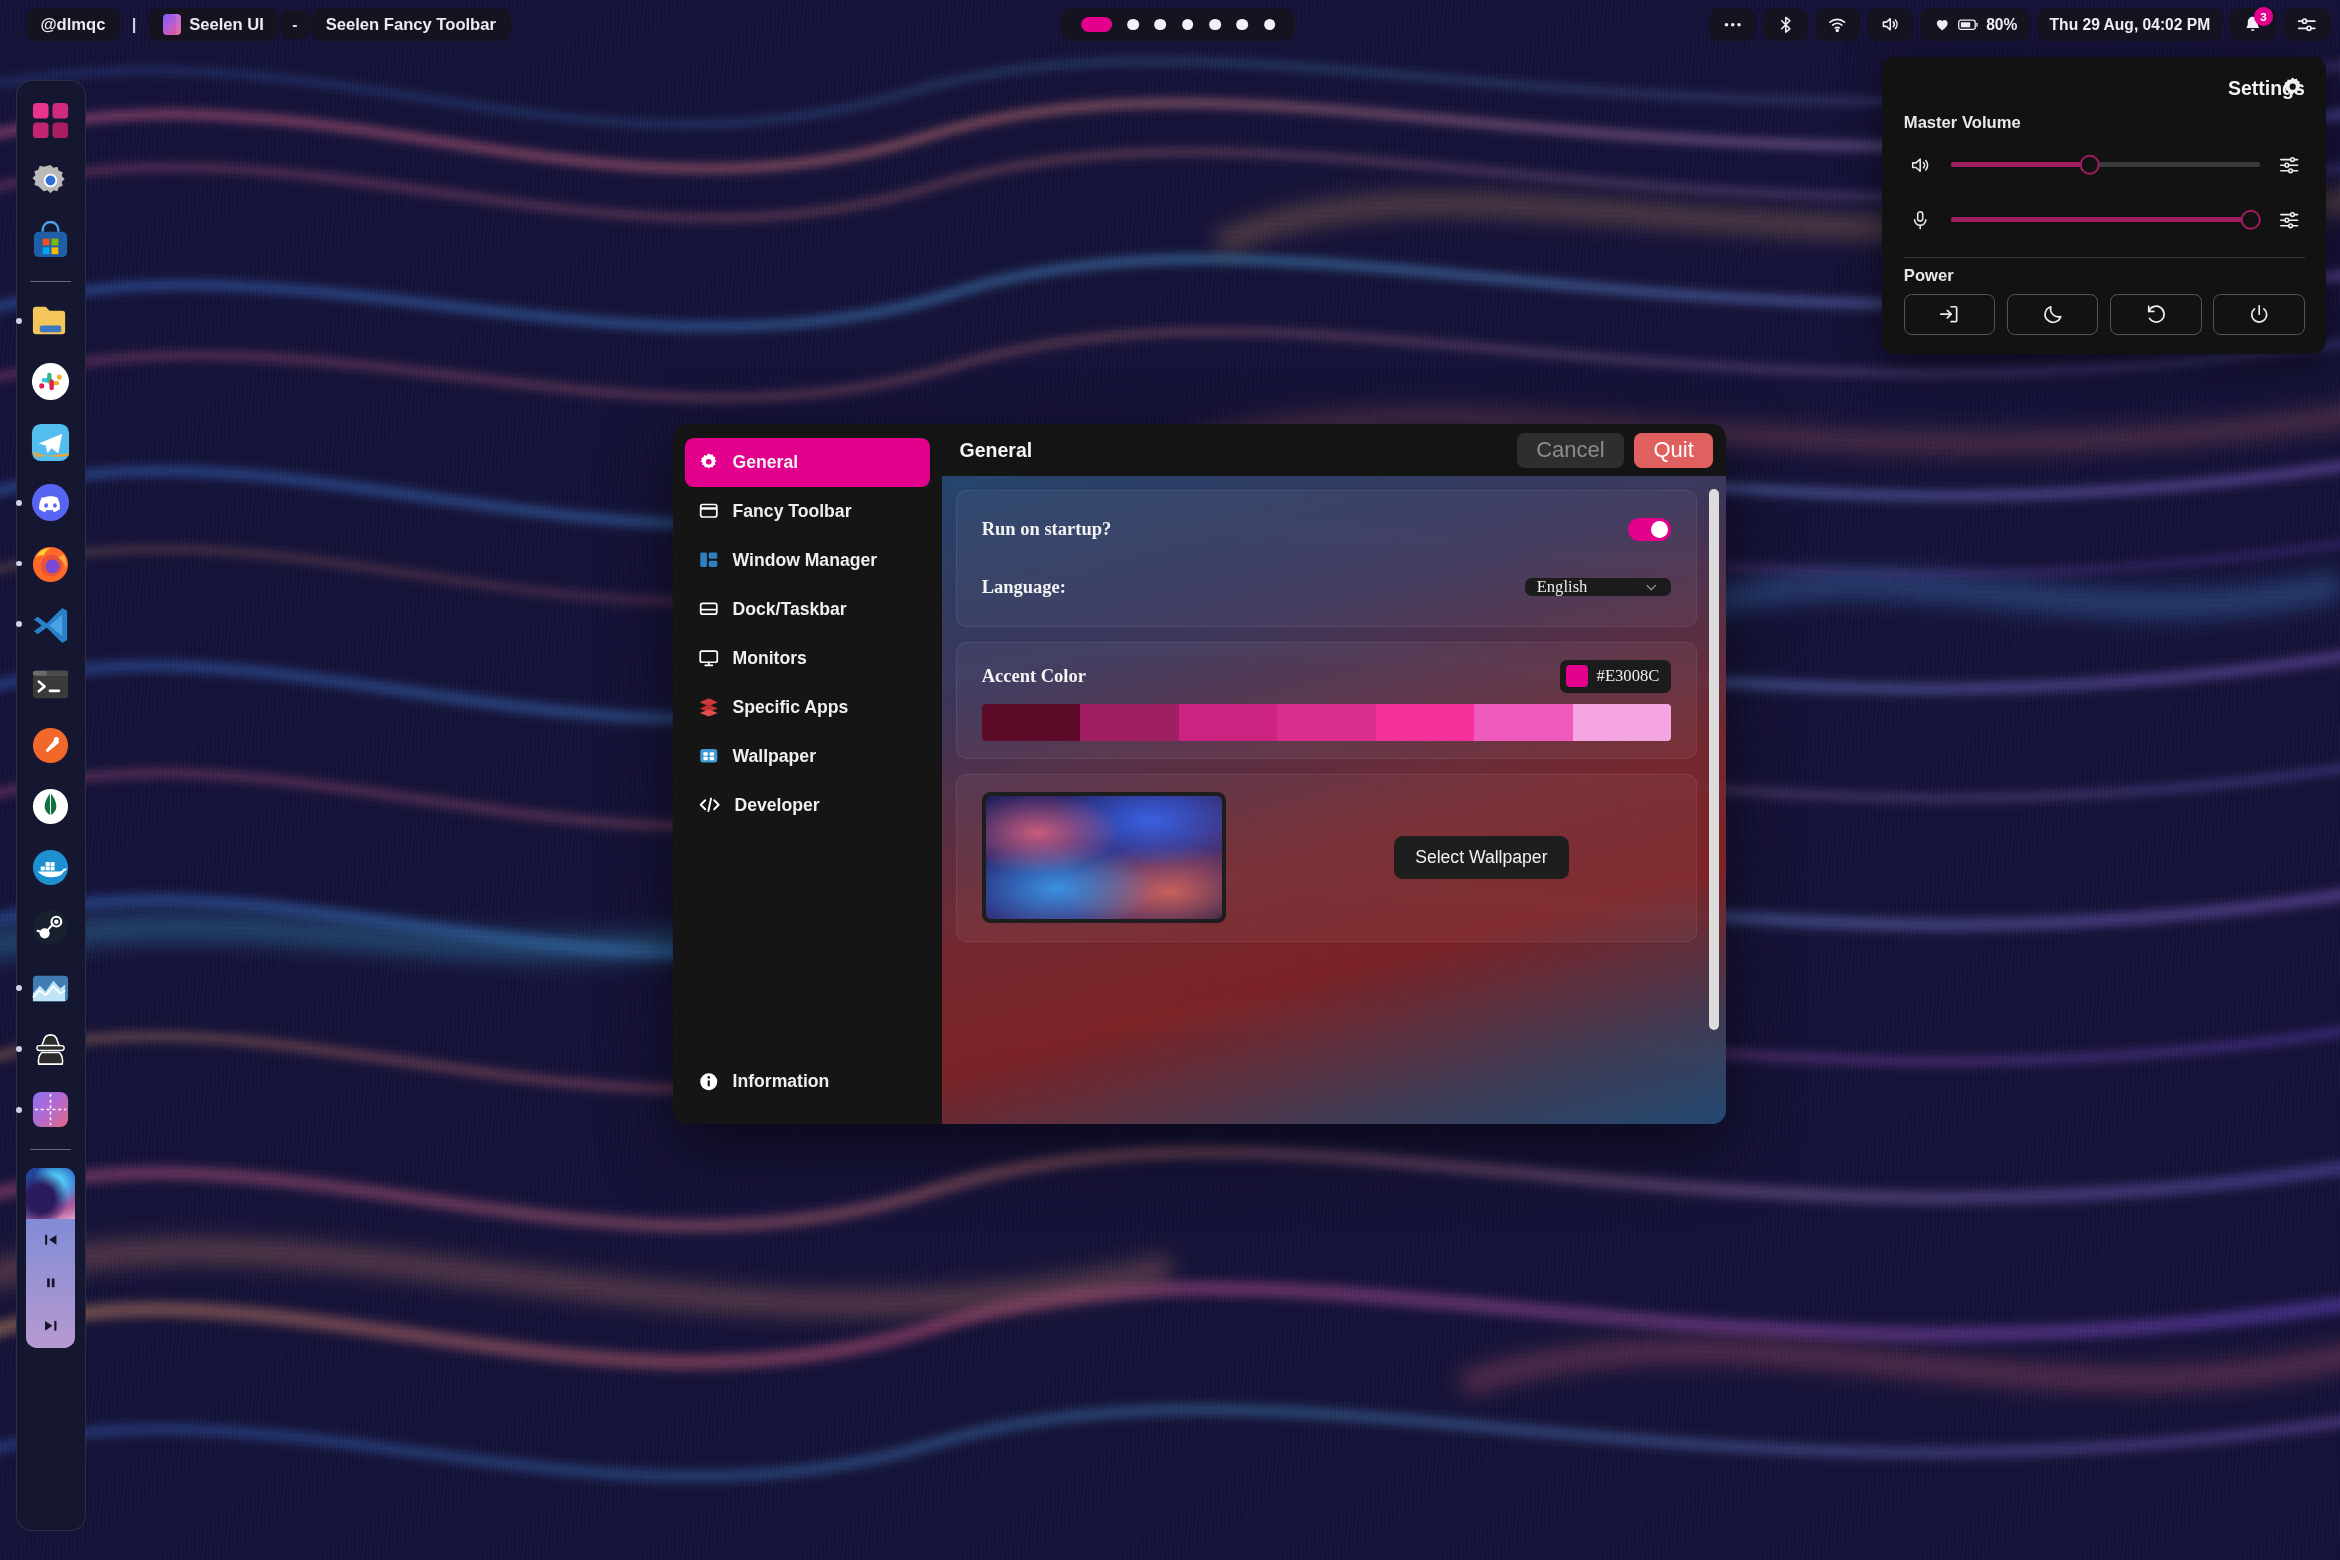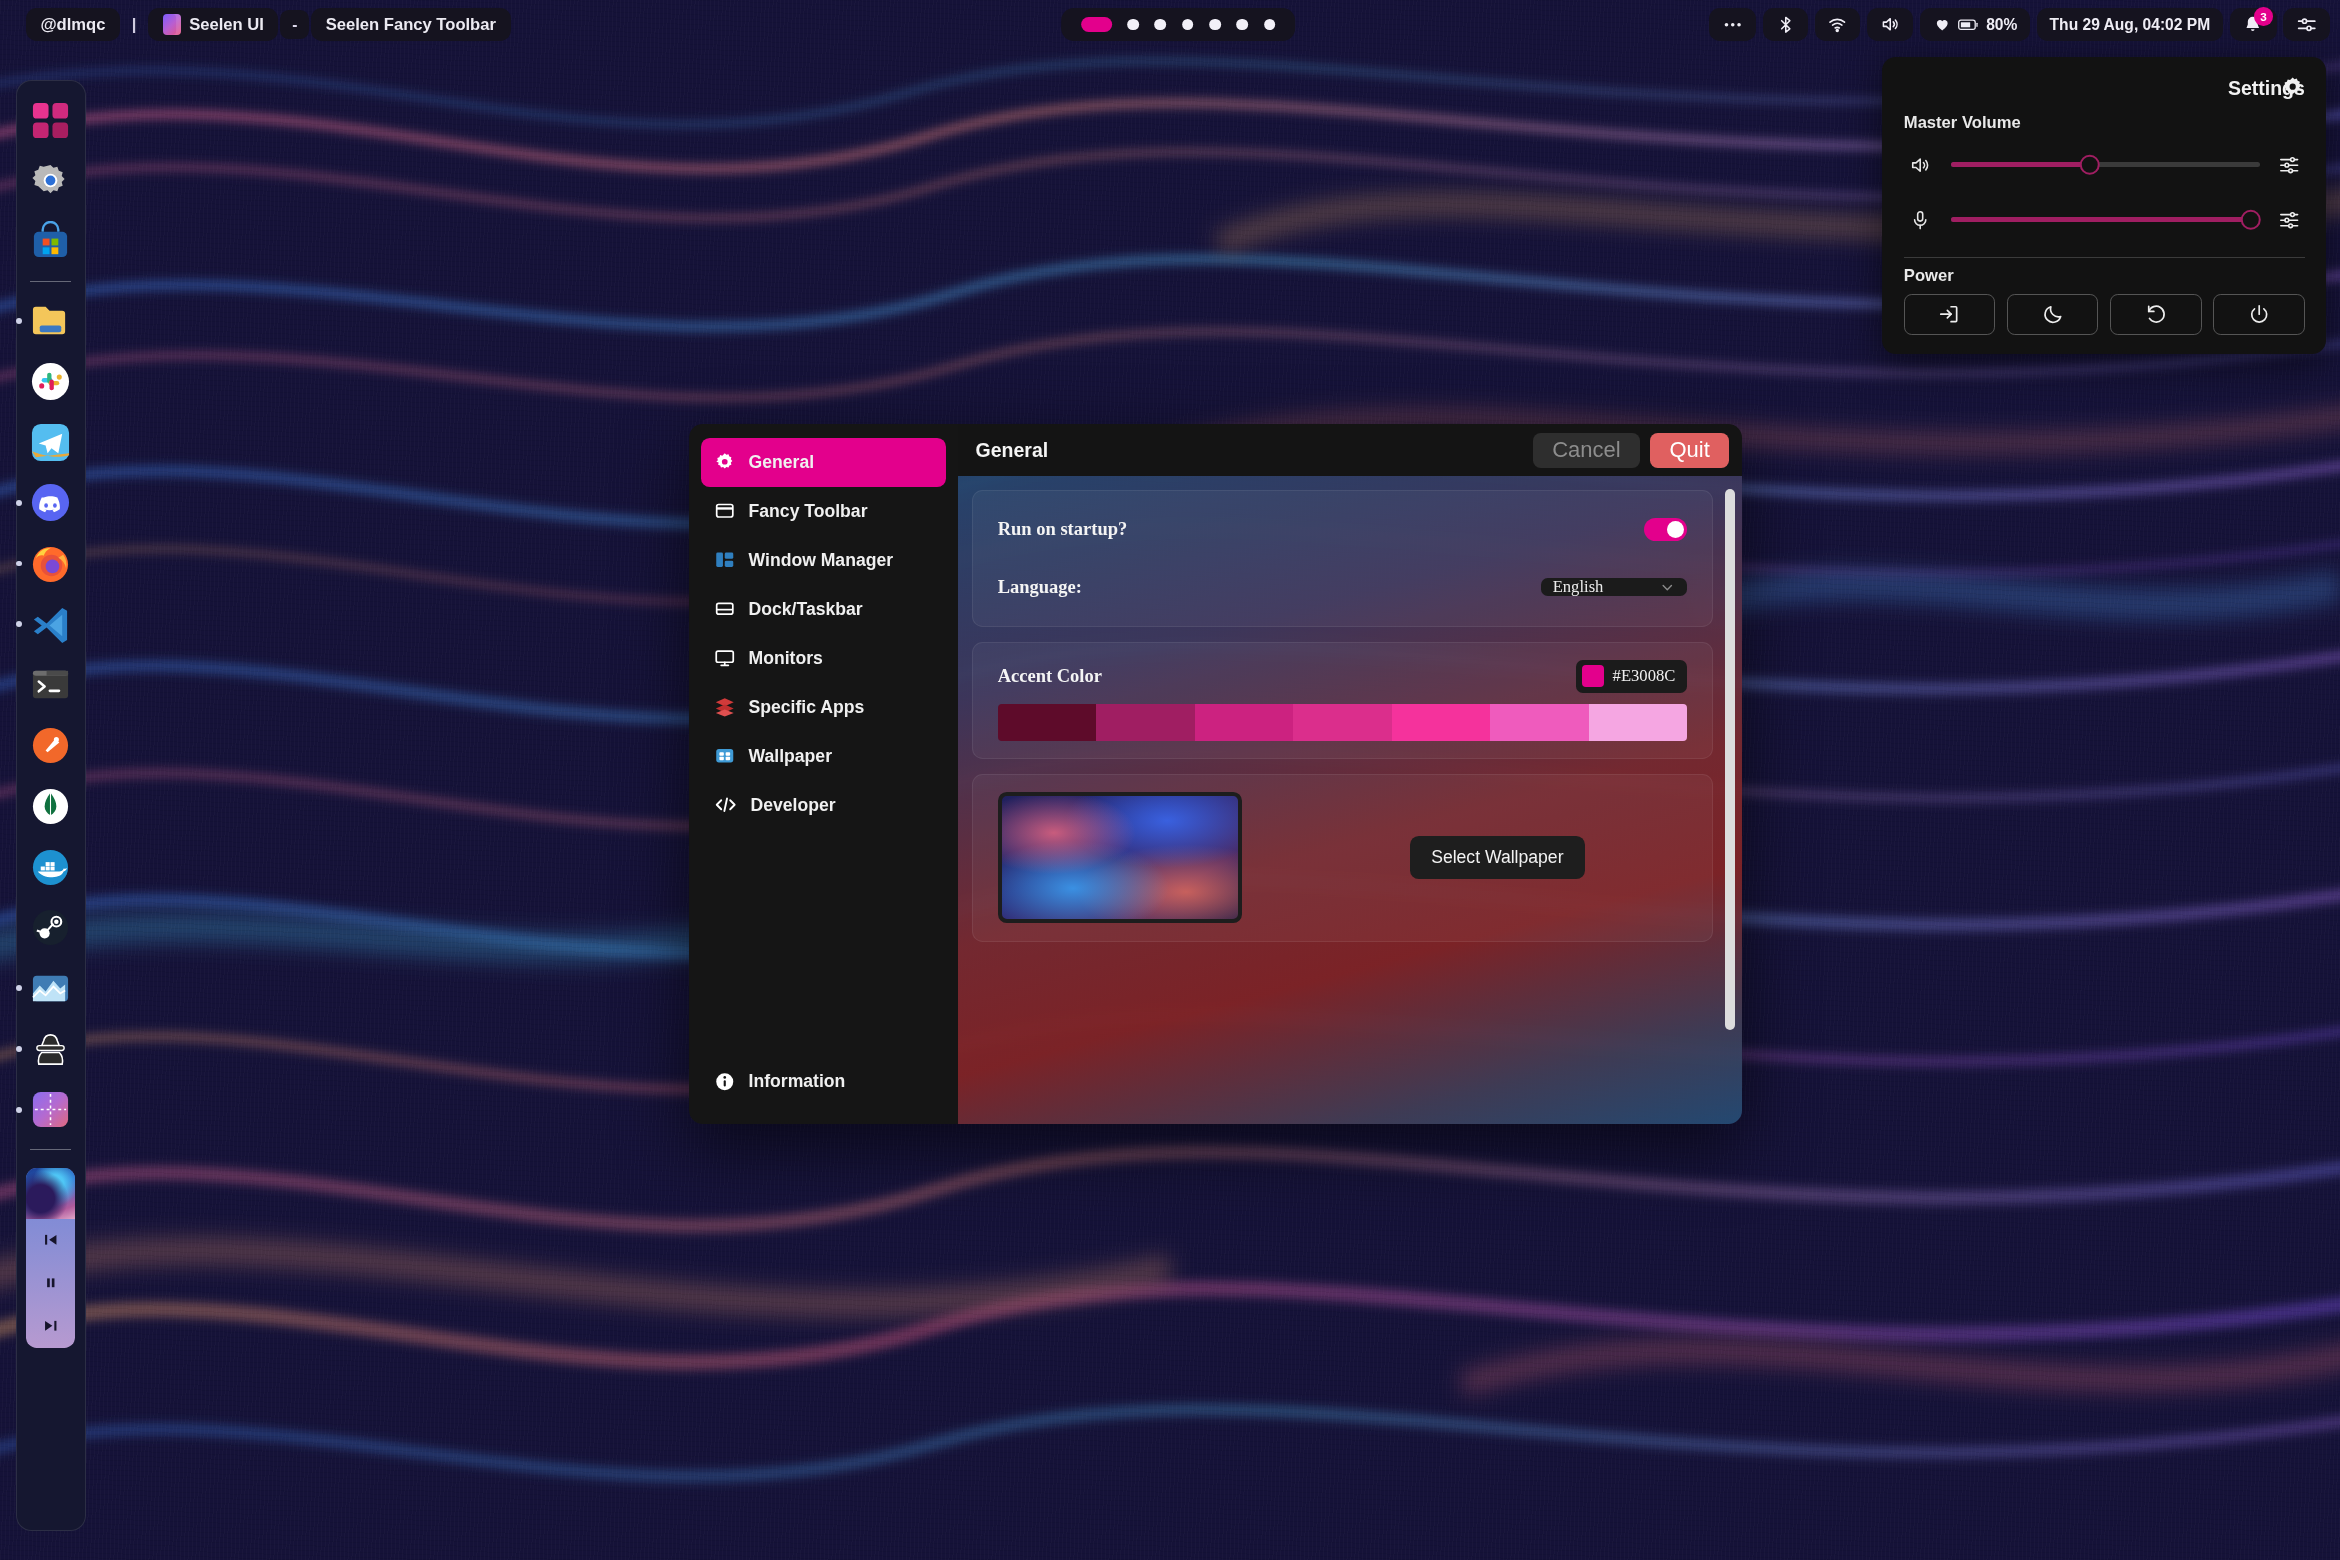--- a/index.html
+++ b/index.html
@@ -147,21 +147,20 @@
   #power-row { display:flex; gap:11.7px; margin-top:7.8px; }
   .pw-btn { flex:1; height:41px; border:1px solid #555; border-radius:7.8px;
     display:flex;align-items:center;justify-content:center; color:#ededed; background:transparent;}
 
   
   #dialog {
     position:absolute; left:673px; top:424px; width:1053px; height:700px;
     border-radius:13.7px; overflow:hidden; z-index:36;
     box-shadow:0 23.4px 68px rgba(0,0,0,.55);
     display:flex;
-    margin-left:16px;
   }
   #side {
     width:269px; background:#151515; flex:none;
     display:flex; flex-direction:column; padding:13.7px 11.7px 17.6px;
   }
   .side-item {
     display:flex; align-items:center; gap:12.7px;
     height:49px; padding:0 13.7px; border-radius:8.8px;
     color:#f0f0f0; font-size:17.6px; font-weight:bold;
   }

